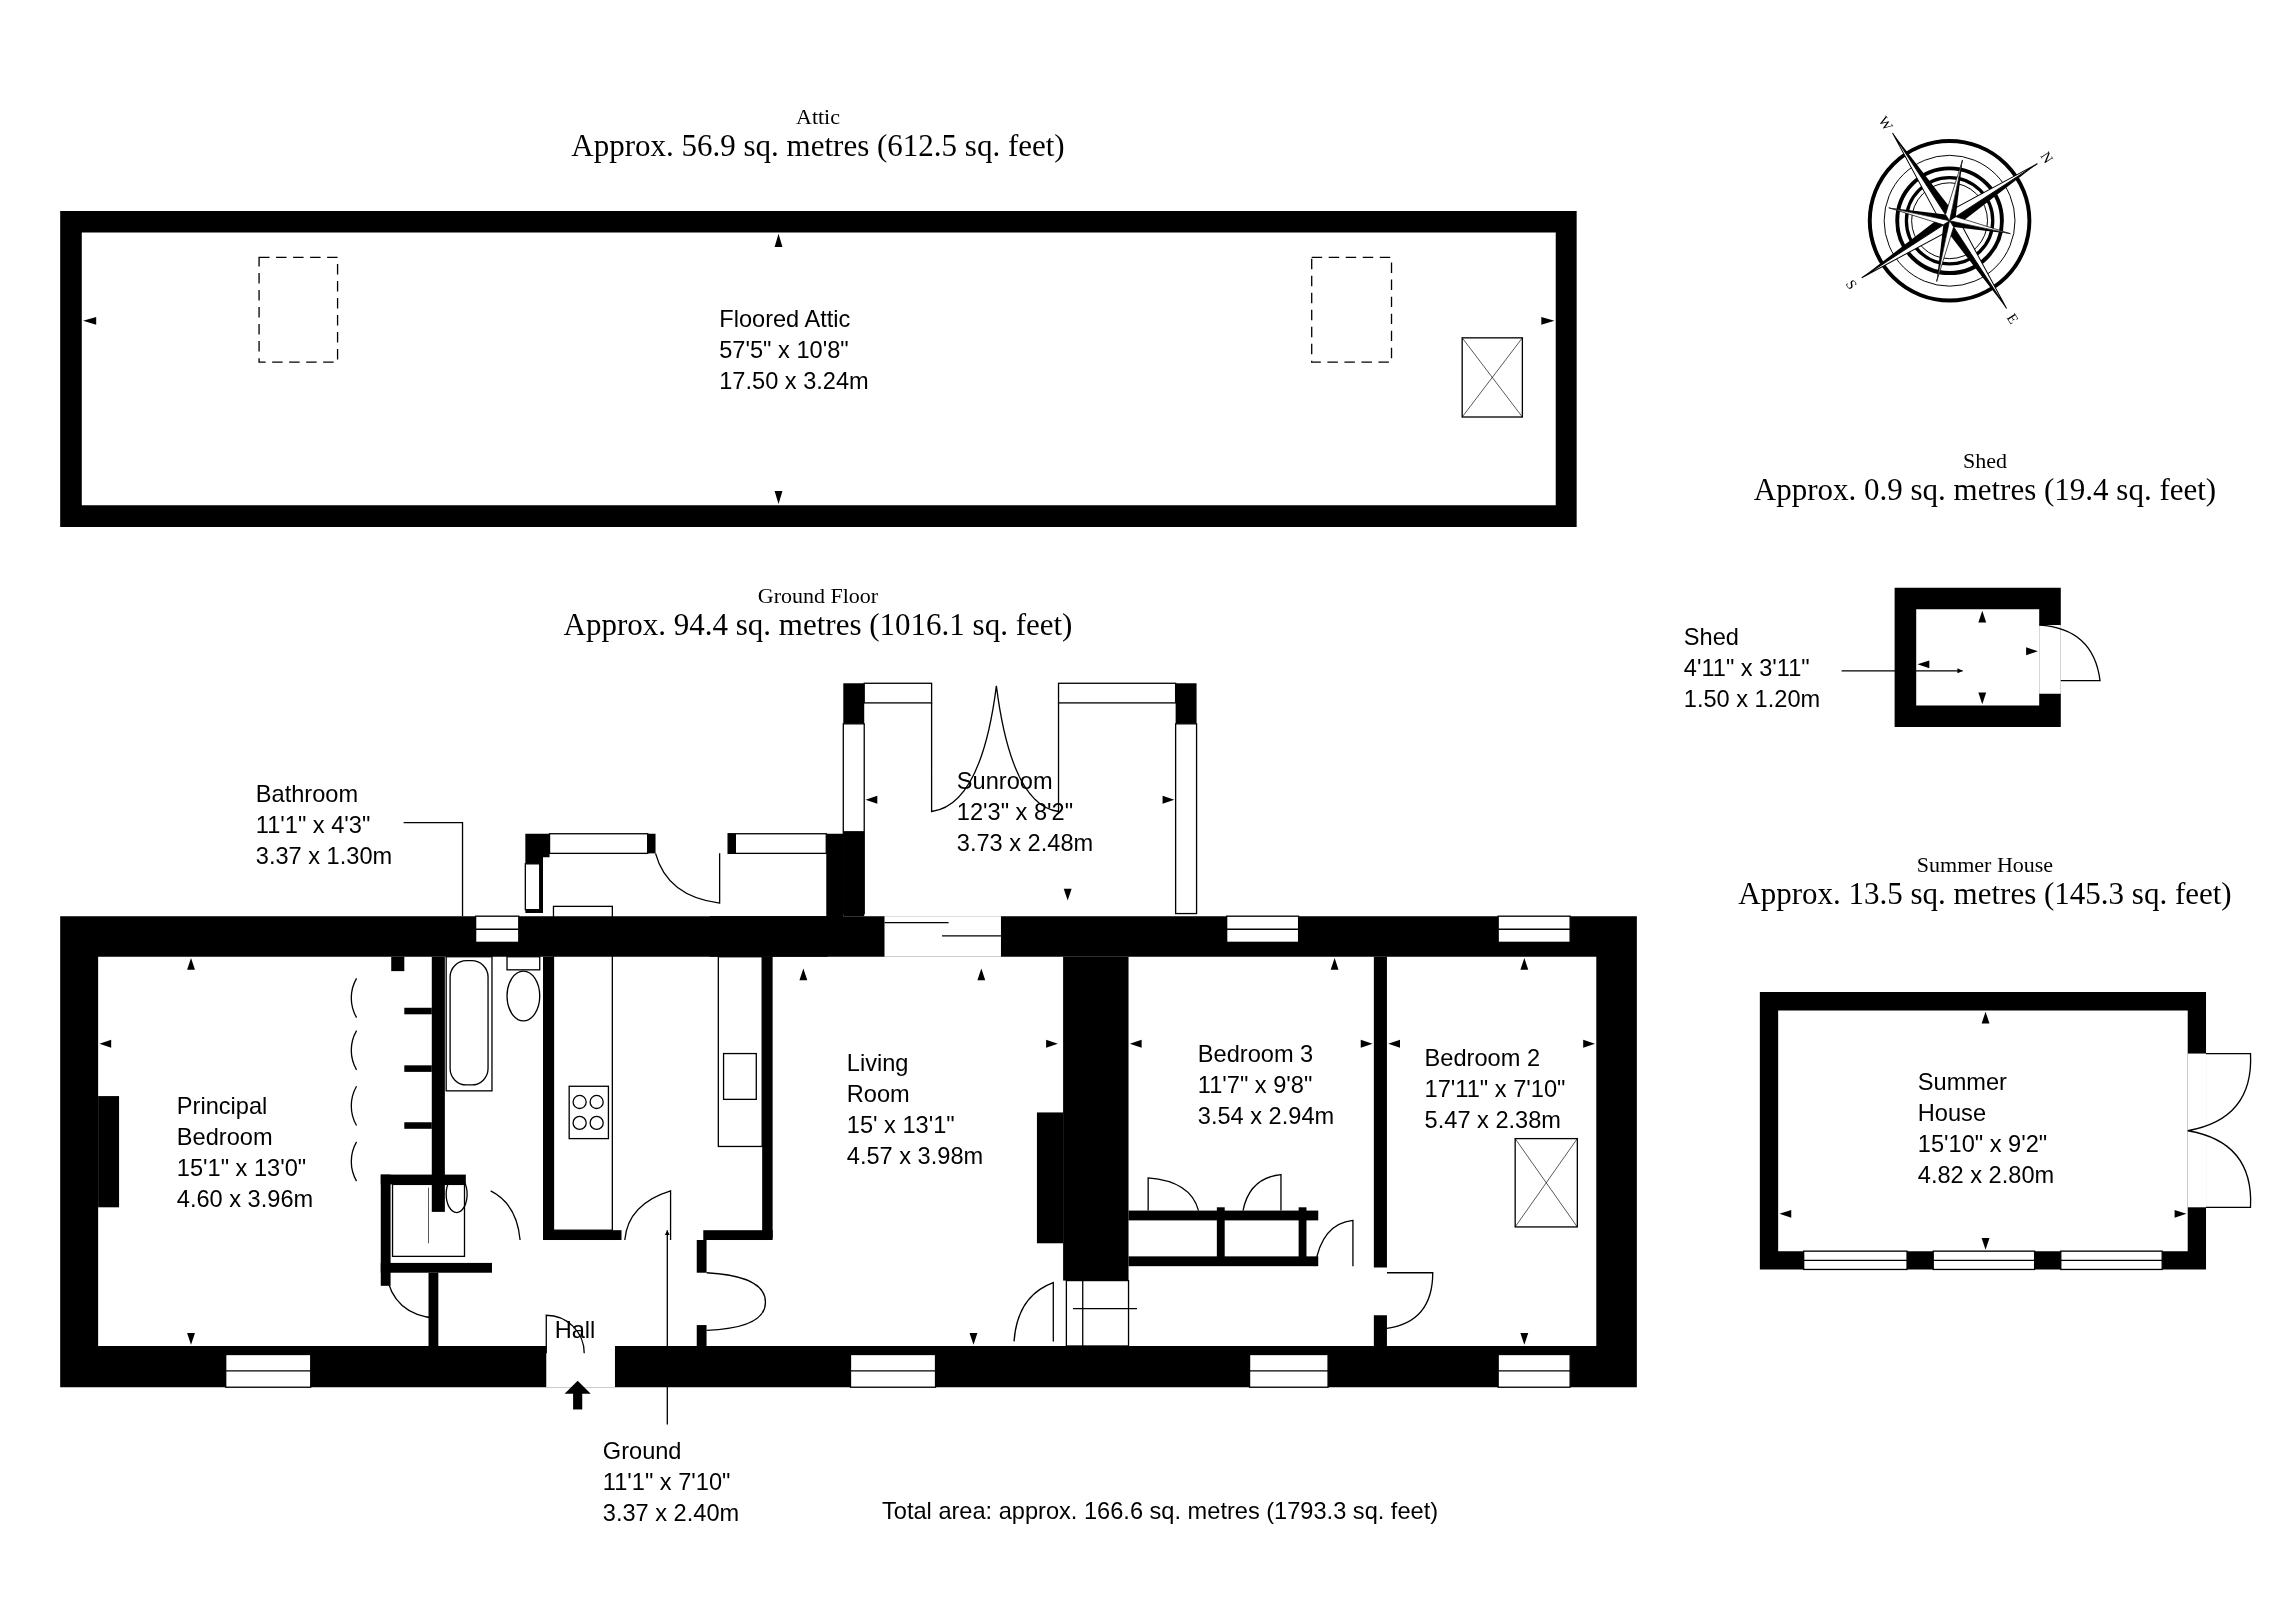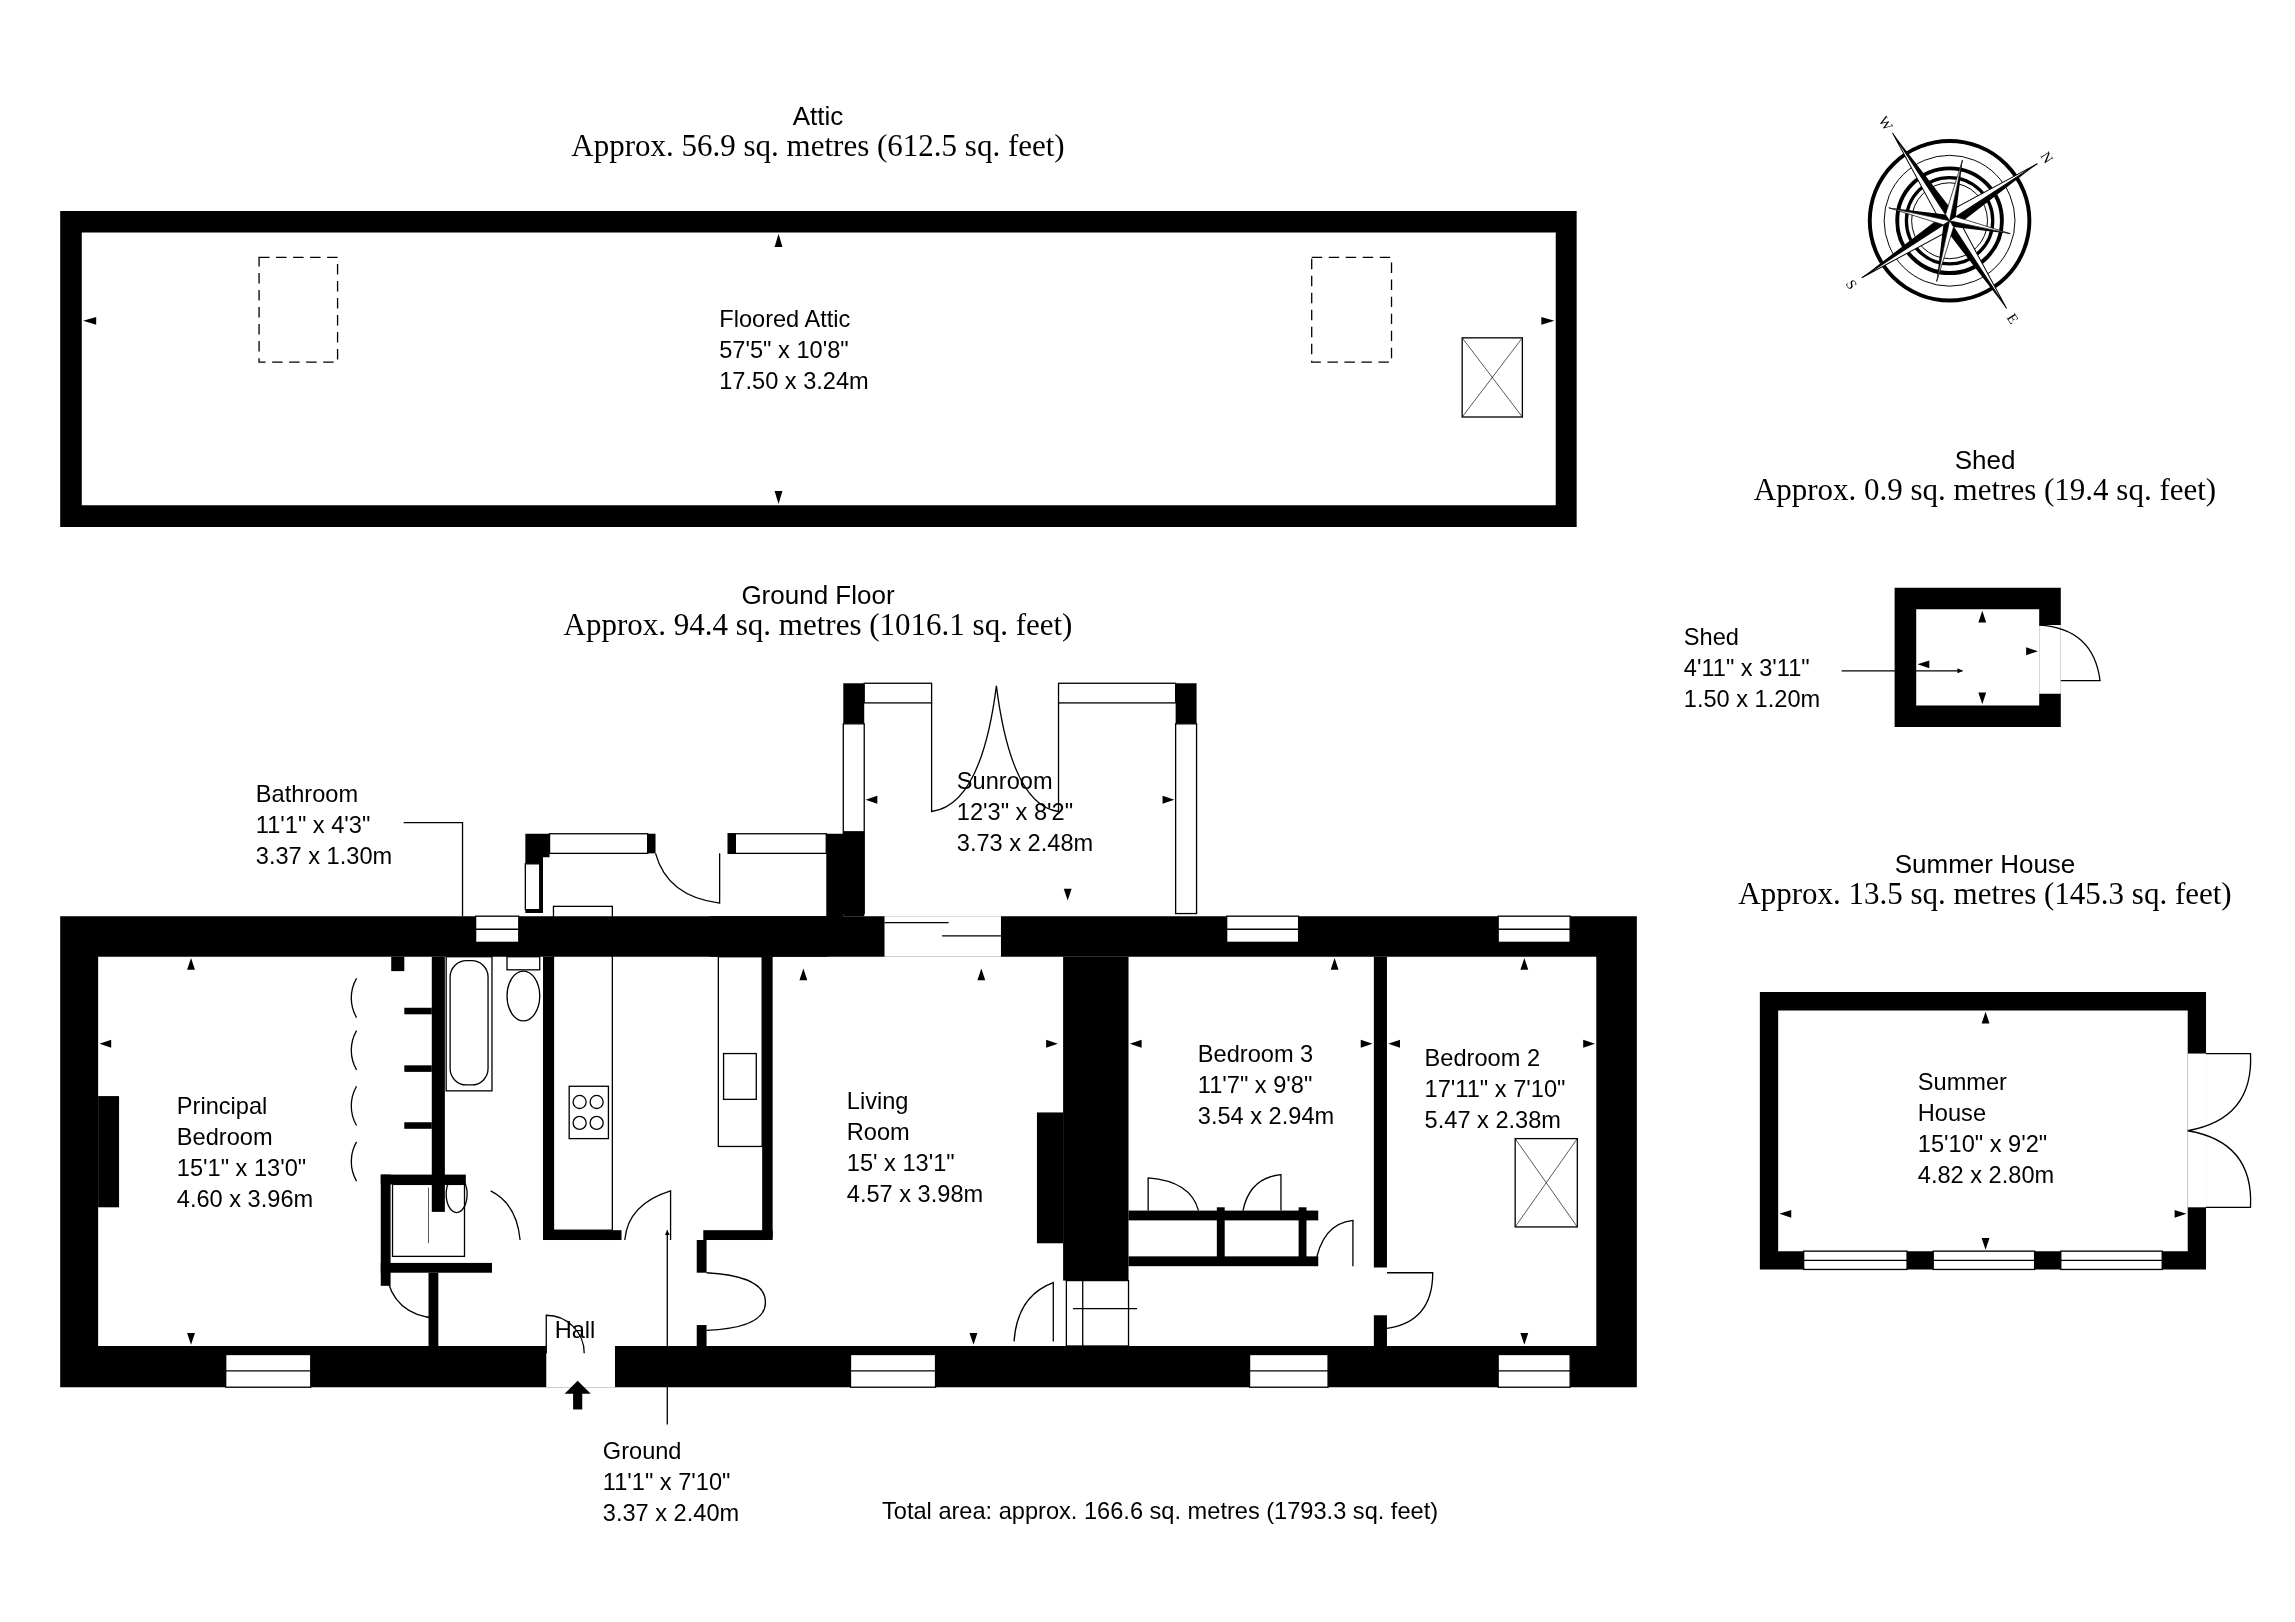--- a/index.html
+++ b/index.html
@@ -1,19 +1,19 @@
 <!DOCTYPE html>
 <html style="font-size:10.5px"><head>
 <meta charset="utf-8">
 <style>
   html, body { margin: 0; padding: 0; background: #ffffff; }
   body { width: 2295px; height: 1623px; position: relative; overflow: hidden; font-family: "Liberation Sans", sans-serif; color: #000; }
   svg { position: absolute; left: 0; top: 0; }
   .heading { position: absolute; text-align: center; transform: translateX(-50%); white-space: nowrap; }
-  .heading .t { font-family: Liberation Sans, sans-serif; font-size: 26px; line-height: 31px; }
+  .heading .t { font-family: Liberation Serif, serif; font-size: 22px; line-height: 31px; }
   .heading .s { font-family: Liberation Serif, serif; font-size: 31px; line-height: 27.5px; }
   .room { position: absolute; transform: translateX(-50%); white-space: nowrap; font-family: "Liberation Sans", sans-serif; font-size: 23.6px; line-height: 31px; }
   .room div { display: block; }
   .total { position: absolute; white-space: nowrap; font-family: "Liberation Sans", sans-serif; font-size: 23.6px; }
 </style>
 </head>
 <body>
 
 <svg width="2295" height="1623" viewBox="0 0 3508 2480" xmlns="http://www.w3.org/2000/svg">
   <defs>
@@ -304,21 +304,21 @@
   <div>3.73 x 2.48m</div>
 </div>
 
 <div class="room" style="left:245px; top:1091px;">
   <div>Principal</div>
   <div>Bedroom</div>
   <div>15'1" x 13'0"</div>
   <div>4.60 x 3.96m</div>
 </div>
 
-<div class="room" style="left:915px; top:1086px;">
+<div class="room" style="left:915px; top:1048px;">
   <div>Living</div>
   <div>Room</div>
   <div>15' x 13'1"</div>
   <div>4.57 x 3.98m</div>
 </div>
 
 <div class="room" style="left:1266px; top:1039px;">
   <div>Bedroom 3</div>
   <div>11'7" x 9'8"</div>
   <div>3.54 x 2.94m</div>

